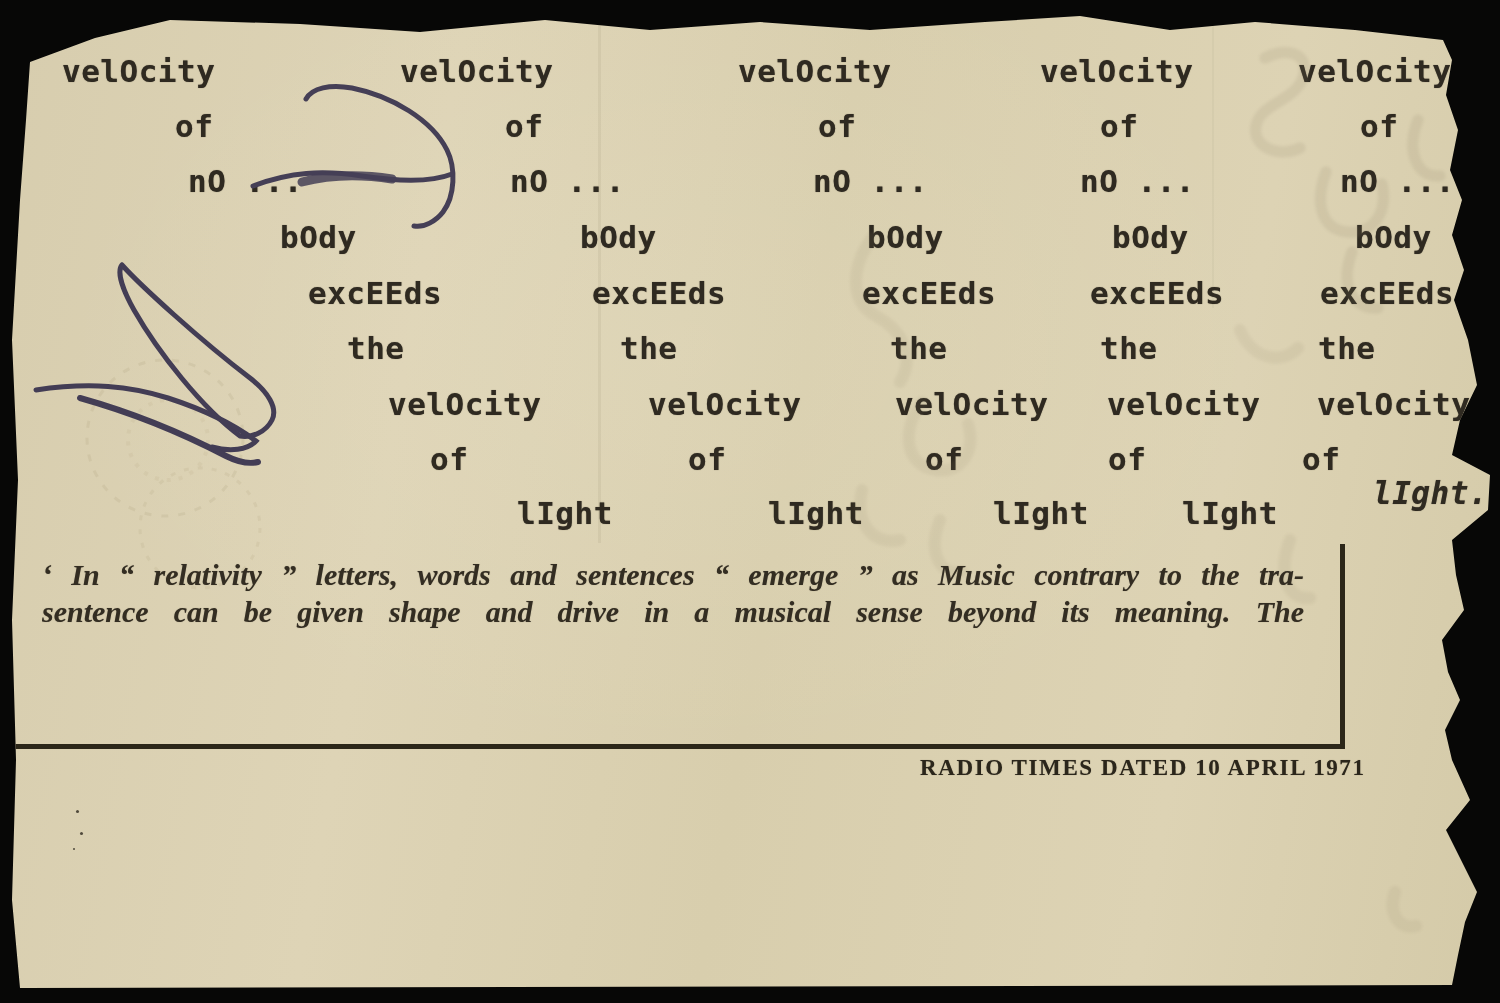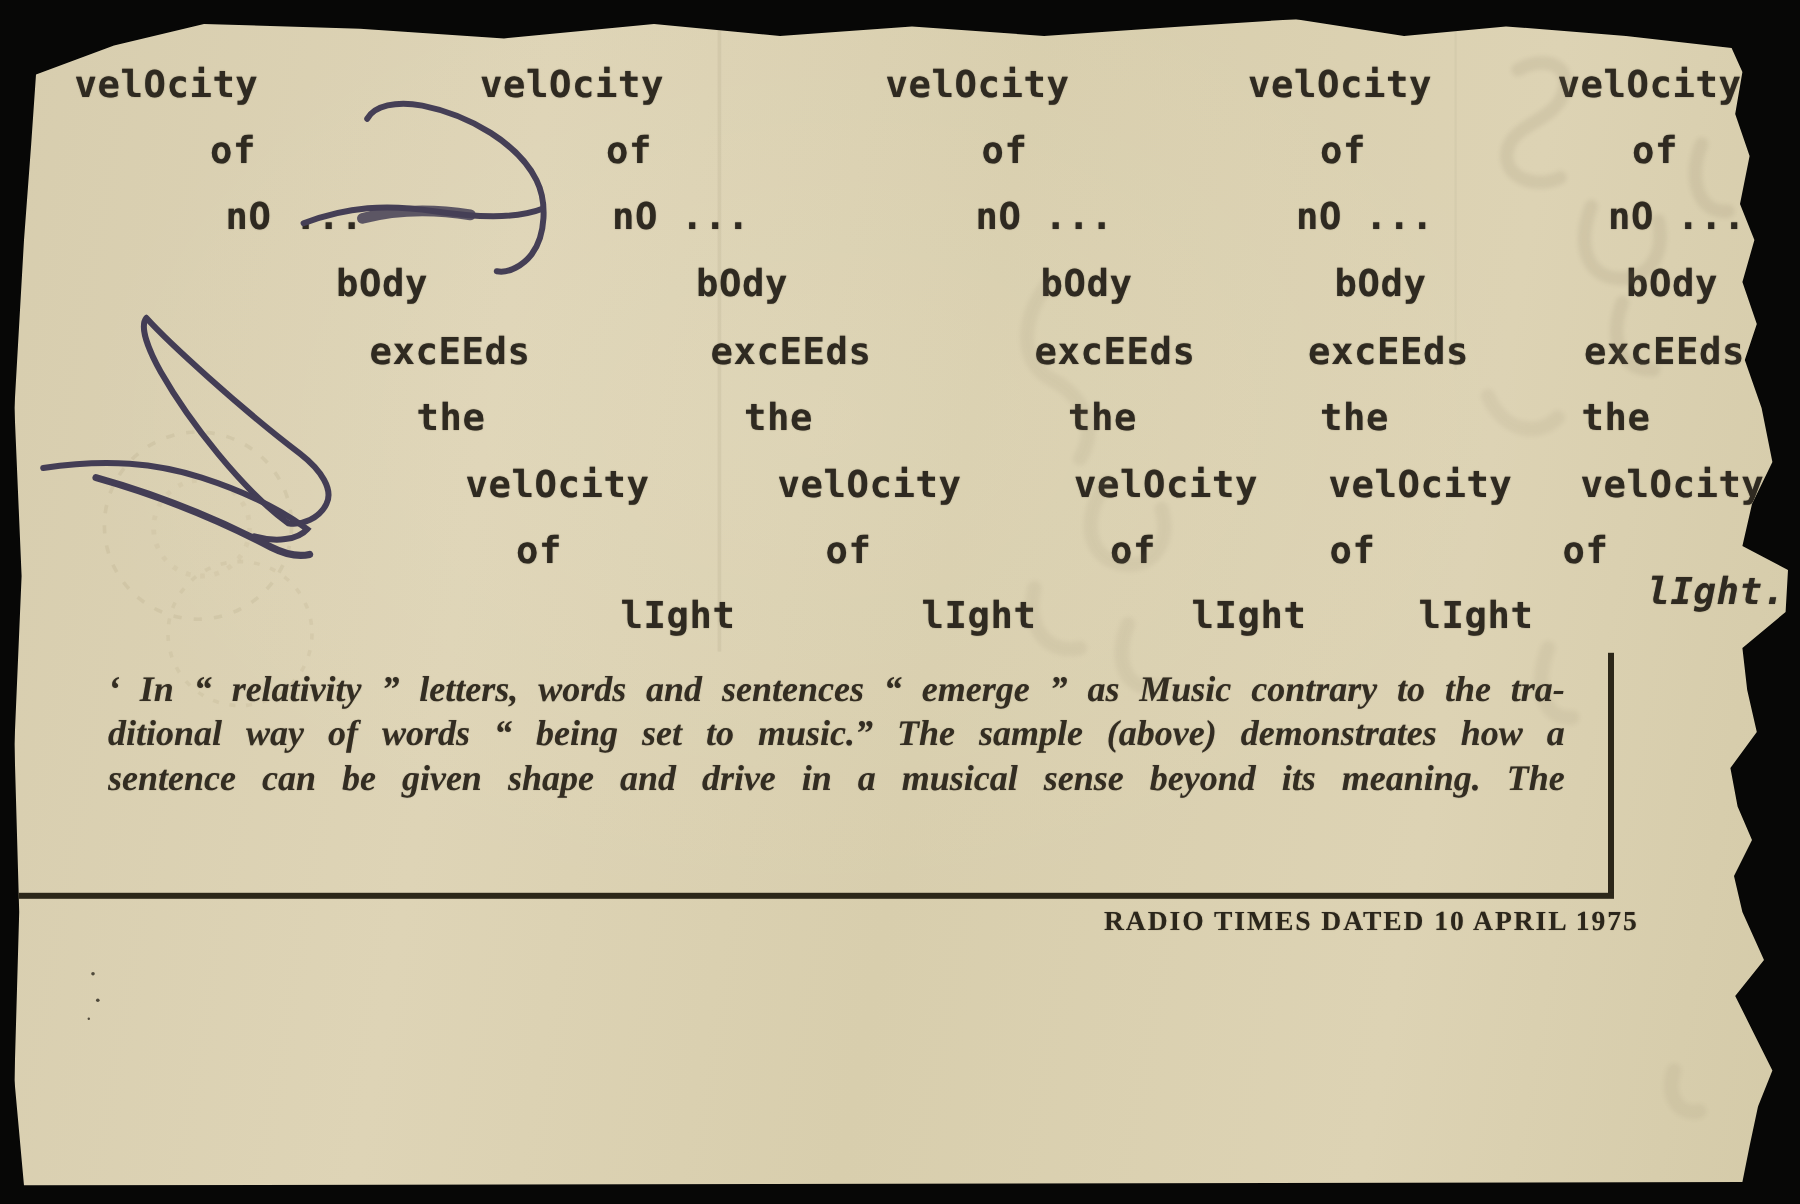--- a/index.html
+++ b/index.html
@@ -35,21 +35,21 @@
     color:#2f2a21;text-shadow:0 0 1px rgba(40,34,22,.55);
     letter-spacing:.5px;
   }
 
   .caption{
     position:absolute;left:42px;top:556px;width:1262px;
     font-family:"Liberation Serif", serif;font-style:italic;font-weight:bold;
     font-size:30px;line-height:37px;color:#332d22;
     text-shadow:0 0 1px rgba(40,34,22,.35);
   }
-  .cap-line{text-align:justify;height:37px;overflow:hidden;margin-left:48px;}
+  .cap-line{text-align:justify;height:37px;overflow:hidden;}
   .cap-line::after{content:"";display:inline-block;width:100%;height:0;}
   .cap-last{word-spacing:6px;}
   .cap-roman{font-style:normal;}
   .rule{position:absolute;background:#2c2719;}
   .rule-v{left:1340px;top:544px;width:5px;height:204px;}
   .rule-h{left:14px;top:744px;width:1331px;height:5px;}
   .credit{
     position:absolute;left:920px;top:755px;
     font-family:"Liberation Serif", serif;font-weight:bold;
     font-size:23px;letter-spacing:1.6px;color:#2b261b;
@@ -153,21 +153,20 @@
 
     <g fill="none" stroke="#433d55" stroke-linecap="round">
       <path d="M 122 265 C 140 285 200 340 250 378 C 268 392 278 408 272 420 C 266 432 252 438 240 436 C 202 408 158 352 134 310 C 124 292 116 272 122 265" stroke-width="5"></path>
       <path d="M 36 390 C 90 382 130 386 168 398 C 205 410 236 426 256 441 C 248 450 230 452 212 447" stroke-width="5"></path>
       <path d="M 80 398 C 130 412 180 432 226 456 C 238 462 250 464 258 462" stroke-width="6"></path>
     </g>
   </svg>
 
   <div class="caption">
     <div class="cap-line">‘ In “ relativity ” letters, words and sentences “ emerge ” as Music contrary to the tra-</div>
-    <div class="cap-line">ditional way of words “ being set to music.” The sample (above) demonstrates how a</div>
     <div class="cap-line">sentence can be given shape and drive in a musical sense beyond its meaning. The</div>
   </div>
 
   <div class="rule rule-v"></div>
   <div class="rule rule-h"></div>
 
-  <div class="credit">RADIO TIMES DATED 10 APRIL 1975</div>
+  <div class="credit">RADIO TIMES DATED 10 APRIL 1971</div>
 </div>
 
 </body></html>

